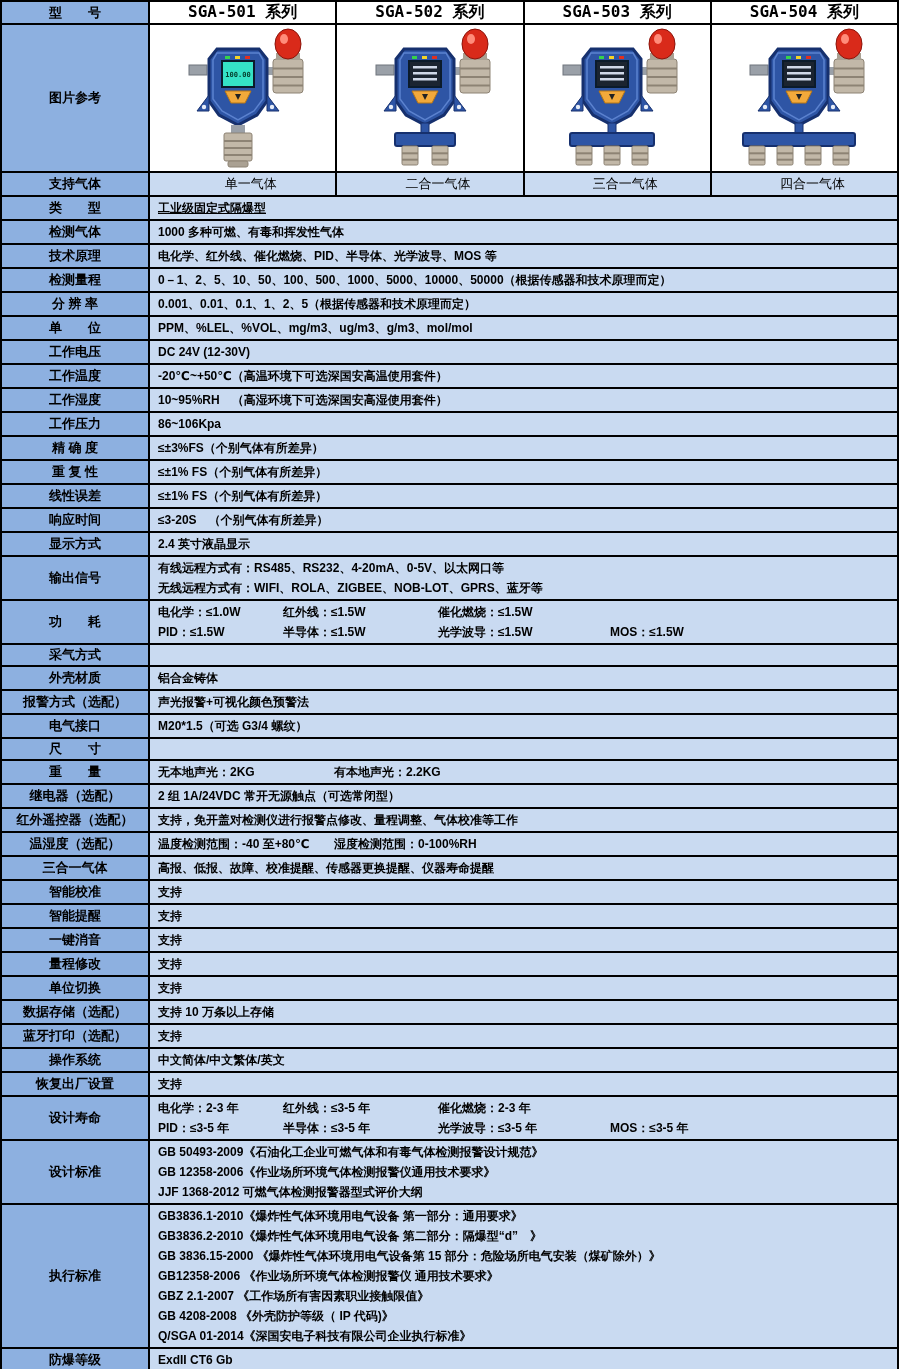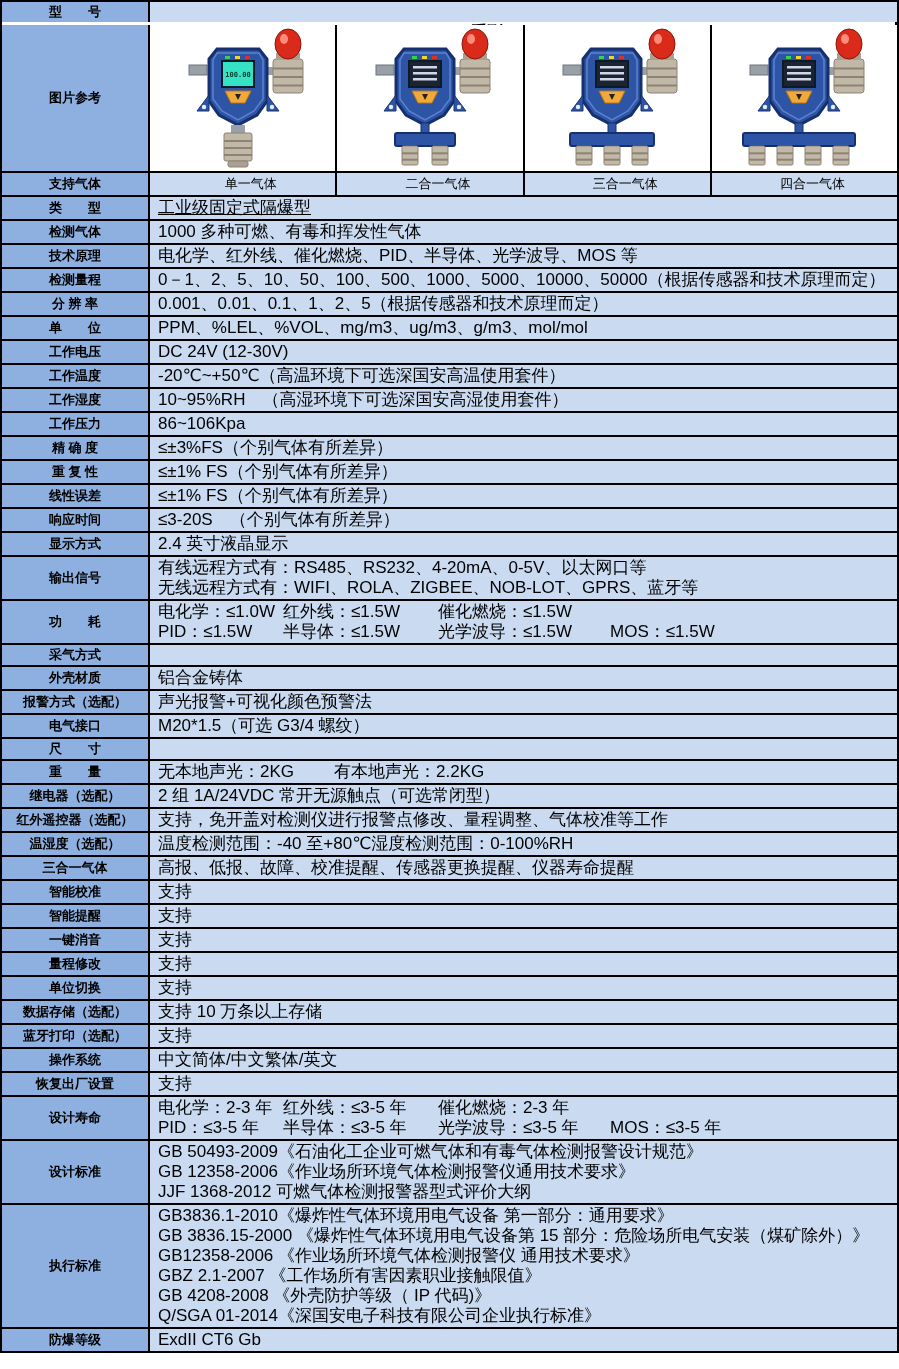--- a/index.html
+++ b/index.html
@@ -6,28 +6,28 @@
   body{width:899px;font-family:"Liberation Sans","DejaVu Sans",sans-serif;color:#000;}
   .sheet{width:899px;box-sizing:border-box;border:2px solid #000;background:#c9daf1;}
   .row{display:flex;border-bottom:2px solid #000;box-sizing:border-box;}
   .row:last-child{border-bottom:none;}
   .cell-label{width:148px;min-width:148px;box-sizing:border-box;background:#8badе0;
     background:#8db0e0;border-right:2px solid #000;display:flex;align-items:center;justify-content:center;
     font-weight:bold;font-size:13px;text-align:center;padding:2px 4px;line-height:16px;}
   .model-cell{flex:1;box-sizing:border-box;border-right:2px solid #000;display:flex;
     align-items:center;justify-content:center;font-size:13px;}
   .row .model-cell:last-child{border-right:none;}
-  .header-row{height:23px;flex-direction:column;}
+  .header-row{height:23px;}
   .header-row .model-cell{background:#ffffff;font-weight:bold;font-family:"DejaVu Sans Mono","Liberation Mono",monospace;font-size:16px;}
   .image-row{height:148px;}
   .image-row .model-cell{background:#ffffff;padding:18px 0;}
   .gas-row{height:24px;}
   .gas-row .model-cell{background:#c9daf1;font-size:13px;margin-left:16px;}
-  .cell-value{flex:1;box-sizing:border-box;background:#c9daf1;font-size:17px;
-    display:flex;flex-direction:column;justify-content:center;padding:1px 0 1px 8px;}
+  .cell-value{flex:1;box-sizing:border-box;background:#c9daf1;font-size:12px;
+    display:flex;flex-direction:column;justify-content:center;padding:1px 0 1px 8px;font-weight:bold;}
   .spec-row{min-height:22px;}
   .val-line{line-height:20px;white-space:pre-wrap;}
   .val-line.u span{text-decoration:underline;}
   .seg{display:inline-block;}
   .quad .seg:nth-child(1){min-width:125px;}
   .quad .seg:nth-child(2){min-width:155px;}
   .quad .seg:nth-child(3){min-width:172px;}
   .pair .seg:nth-child(1){min-width:176px;}
   .device{width:100%;height:100%;display:flex;align-items:center;justify-content:center;}
   .device svg{display:block;}
@@ -439,20 +439,21 @@
         <div class="cell-value">
           <div class="val-line"><span class="seg">GB 50493-2009《石油化工企业可燃气体和有毒气体检测报警设计规范》</span></div>
           <div class="val-line"><span class="seg">GB 12358-2006《作业场所环境气体检测报警仪通用技术要求》</span></div>
           <div class="val-line"><span class="seg">JJF 1368-2012 可燃气体检测报警器型式评价大纲</span></div>
         </div>
       </div>
       <div class="row spec-row">
         <div class="cell-label">执行标准</div>
         <div class="cell-value">
           <div class="val-line"><span class="seg">GB3836.1-2010《爆炸性气体环境用电气设备 第一部分：通用要求》</span></div>
+          <div class="val-line"><span class="seg">GB3836.2-2010《爆炸性气体环境用电气设备 第二部分：隔爆型“d”　》</span></div>
           <div class="val-line"><span class="seg">GB 3836.15-2000 《爆炸性气体环境用电气设备第 15 部分：危险场所电气安装（煤矿除外）》</span></div>
           <div class="val-line"><span class="seg">GB12358-2006 《作业场所环境气体检测报警仪 通用技术要求》</span></div>
           <div class="val-line"><span class="seg">GBZ 2.1-2007 《工作场所有害因素职业接触限值》</span></div>
           <div class="val-line"><span class="seg">GB 4208-2008 《外壳防护等级（ IP 代码)》</span></div>
           <div class="val-line"><span class="seg">Q/SGA 01-2014《深国安电子科技有限公司企业执行标准》</span></div>
         </div>
       </div>
       <div class="row spec-row">
         <div class="cell-label">防爆等级</div>
         <div class="cell-value">

